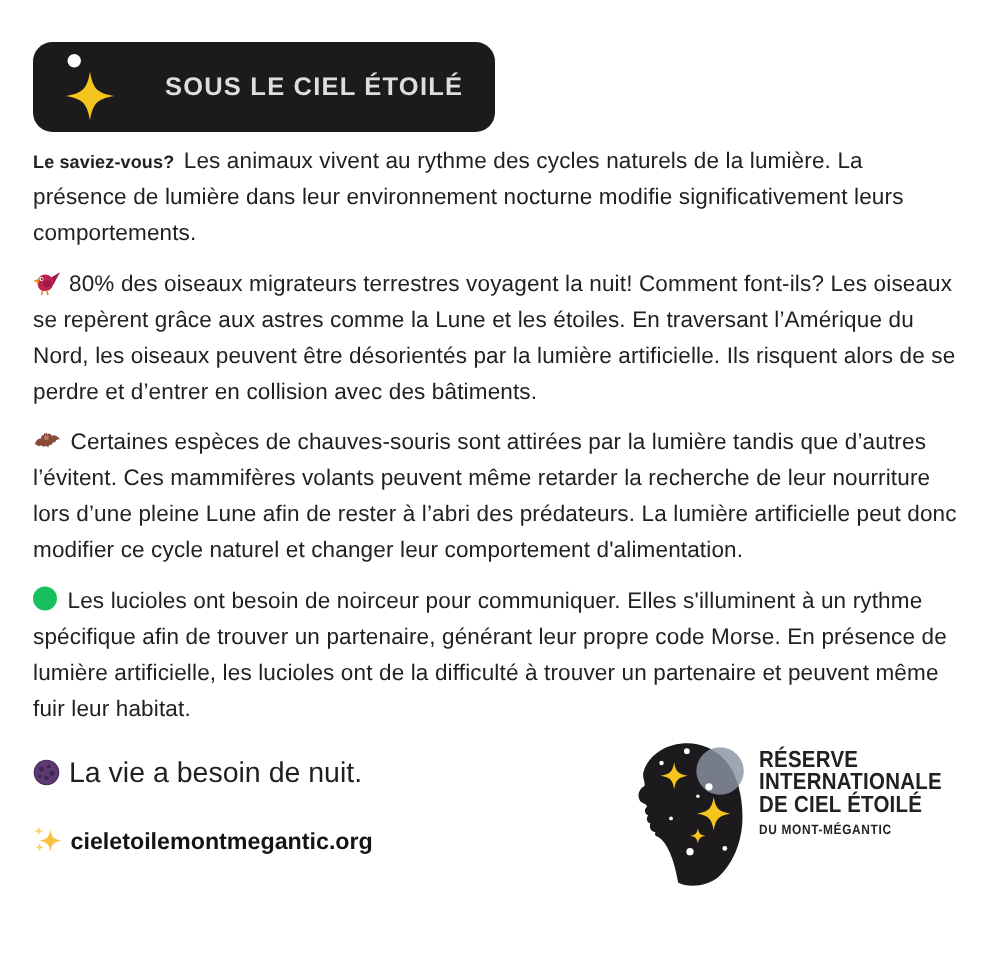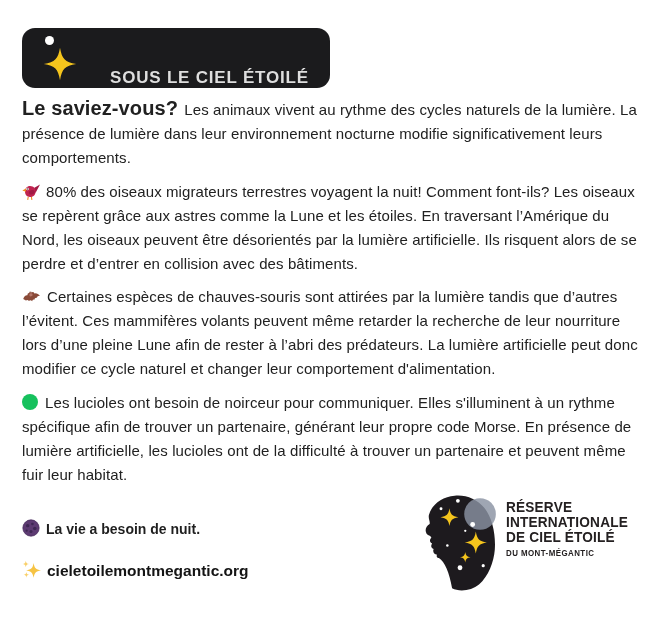--- a/index.html
+++ b/index.html
@@ -5,48 +5,48 @@
   html,body{margin:0;padding:0;}
   body{
     width:660px;height:644px;background:#ffffff;overflow:hidden;
     font-family:"Liberation Sans", sans-serif;color:#1f1f1f;position:relative;
   }
   .page{position:relative;width:660px;height:644px;}
 
   
   .header-pill{
     position:absolute;left:22px;top:28px;width:308px;height:60px;
-    background:#1b1b1d;border-radius:13px;display:flex;align-items:flex-end;
+    background:#1b1b1d;border-radius:13px;display:flex;align-items:center;
   }
   .header-dot{
     position:absolute;left:23px;top:8px;width:9px;height:9px;border-radius:50%;
     background:#ffffff;
   }
   .header-star{position:absolute;left:20px;top:18px;width:36px;height:36px;}
   .header-title{
     margin-left:88px;font-size:17px;font-weight:600;letter-spacing:0.8px;
     color:#dedede;
   }
 
   
   .content{position:absolute;left:22px;top:96px;width:618px;}
   .para{
     margin:0 0 9.5px 0;font-size:15px;line-height:24px;letter-spacing:0.1px;
     color:#212121;
   }
-  .lead{font-weight:700;font-size:20px;margin-right:2px;}
+  .lead{font-weight:700;font-size:12px;margin-right:2px;}
   .pic{
     display:inline-block;vertical-align:-3px;margin-right:6px;line-height:0;
   }
   .green-dot{
     display:inline-block;width:16px;height:16px;border-radius:50%;
     background:#16c15d;vertical-align:-2px;margin-right:7px;
   }
 
-  .tagline{margin-top:32px;font-size:14px;font-weight:700;}
+  .tagline{margin-top:20px;font-size:19px;font-weight:400;}
   .website{margin-top:23px;font-size:15.5px;font-weight:700;}
   .website a{color:#141414;text-decoration:none;text-align:center;}
 
   
   .logo{position:absolute;left:423px;top:490px;width:225px;height:120px;}
   .logo-moon{position:absolute;left:0;top:5px;width:74px;height:97px;}
   .logo-text{
     position:absolute;left:83px;top:9px;color:#242021;
     transform:scaleX(0.88);transform-origin:left top;white-space:nowrap;
   }

